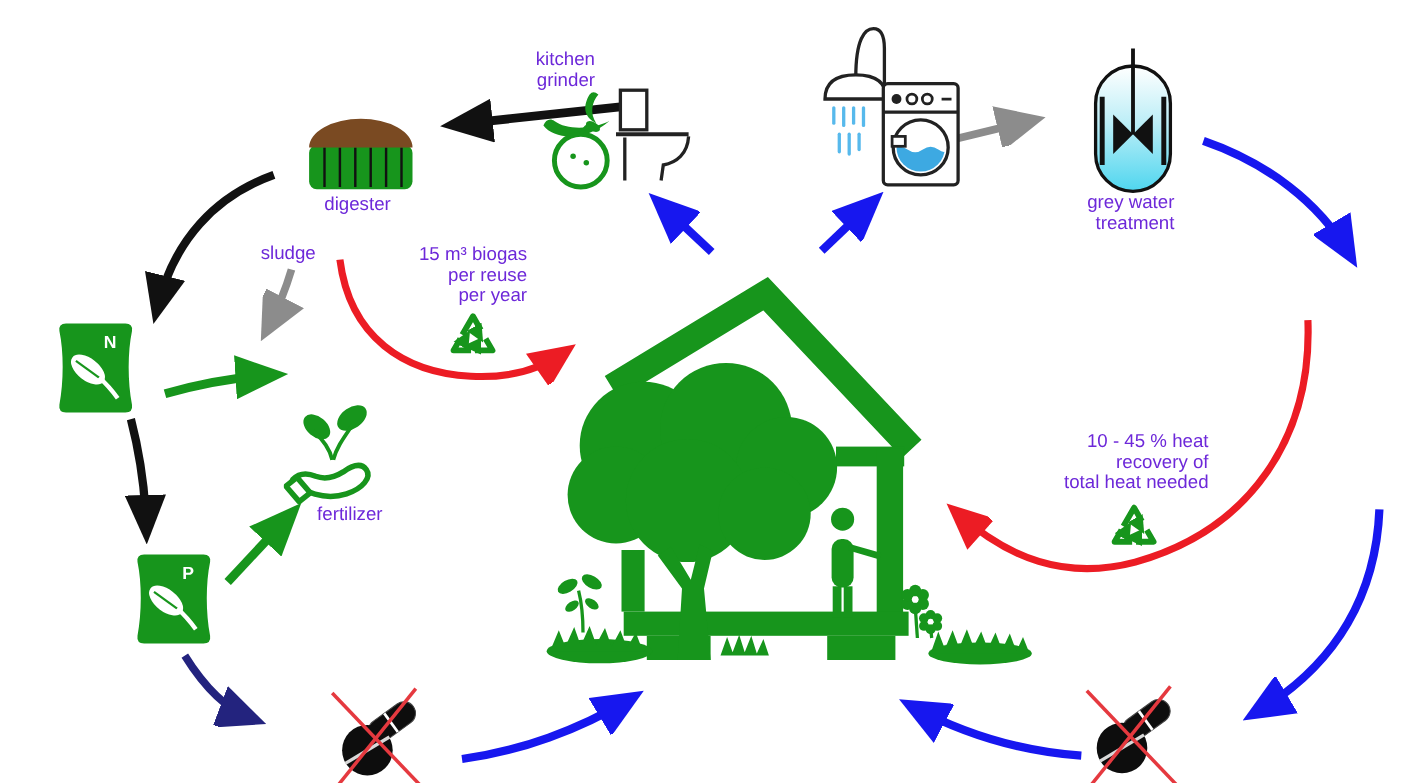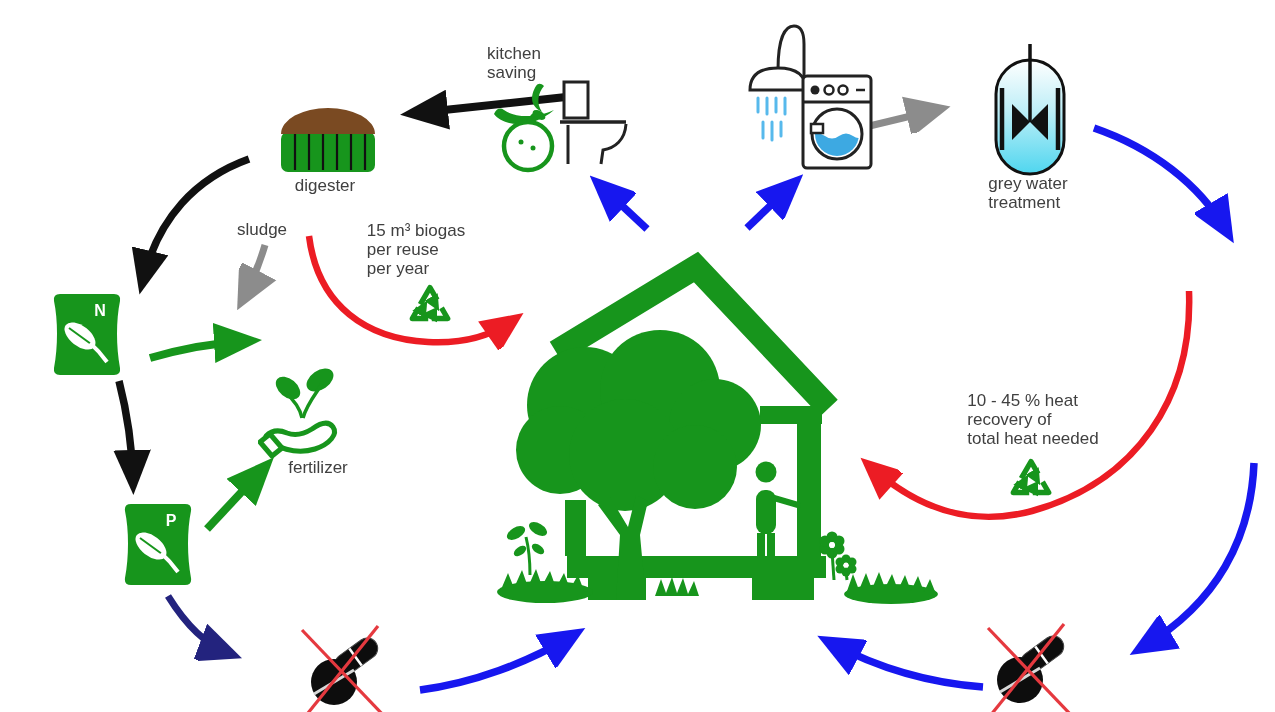--- a/index.html
+++ b/index.html
@@ -1,21 +1,21 @@
 <!DOCTYPE html>
 <html><head>
 <meta charset="utf-8">
 <style>
   html,body{margin:0;padding:0;background:#fff;}
   .canvas{position:relative;width:1275px;height:712px;background:#ffffff;overflow:hidden;
           font-family:"Liberation Sans",sans-serif;}
   .layer{position:absolute;left:0;top:0;}
   .icon{position:absolute;}
-  .lbl{position:absolute;transform:translateX(-50%);text-align:left;
-       font:17px/19px "Liberation Sans",sans-serif;color:#404040;white-space:nowrap;}
+  .lbl{position:absolute;transform:translateX(-50%);text-align:right;
+       font:17px/19px "Liberation Sans",sans-serif;color:#6d28d9;white-space:nowrap;}
 </style>
 </head>
 <body>
 
 <div class="canvas">
 
   <svg class="layer" width="1275" height="712" viewBox="0 0 1275 712">
     <defs>
       <marker id="ah-black" viewBox="0 0 6 5" markerWidth="6" markerHeight="5" refX="4" refY="2.5" orient="auto" markerUnits="strokeWidth">
           <path d="M0,0 L6,2.5 L0,5 Z" fill="#111111"></path>
@@ -282,30 +282,30 @@
   <div class="lbl" style="left:325px;top:176px">
     <div>digester</div>
   </div>
 
   <div class="lbl" style="left:262px;top:220px">
     <div>sludge</div>
   </div>
 
   <div class="lbl" style="left:514px;top:44px">
     <div>kitchen</div>
-    <div>saving</div>
+    <div>grinder</div>
   </div>
 
 
   <div class="lbl" style="left:1028px;top:174px">
     <div>grey water</div>
     <div>treatment</div>
   </div>
 
-  <div class="lbl" style="left:416px;top:221px">
+  <div class="lbl" style="left:430px;top:221px">
     <div>15 m³ biogas</div>
     <div>per reuse</div>
     <div>per year</div>
   </div>
 
   <div class="lbl" style="left:318px;top:458px">
     <div>fertilizer</div>
   </div>
 
   <div class="lbl" style="left:1033px;top:391px">

